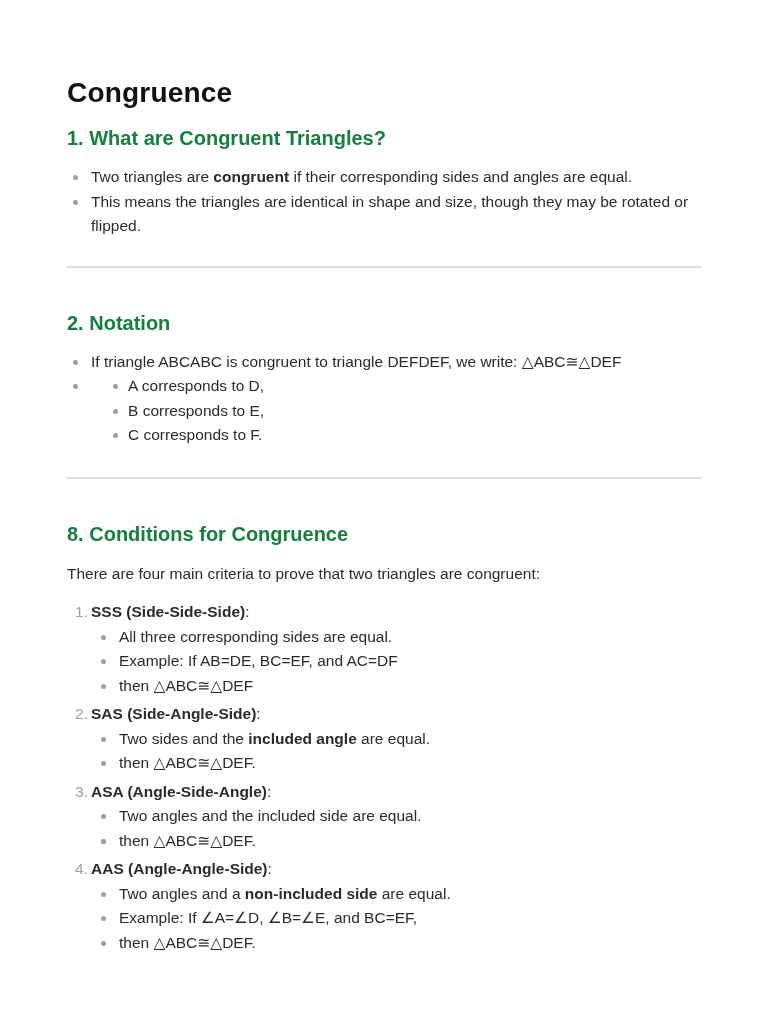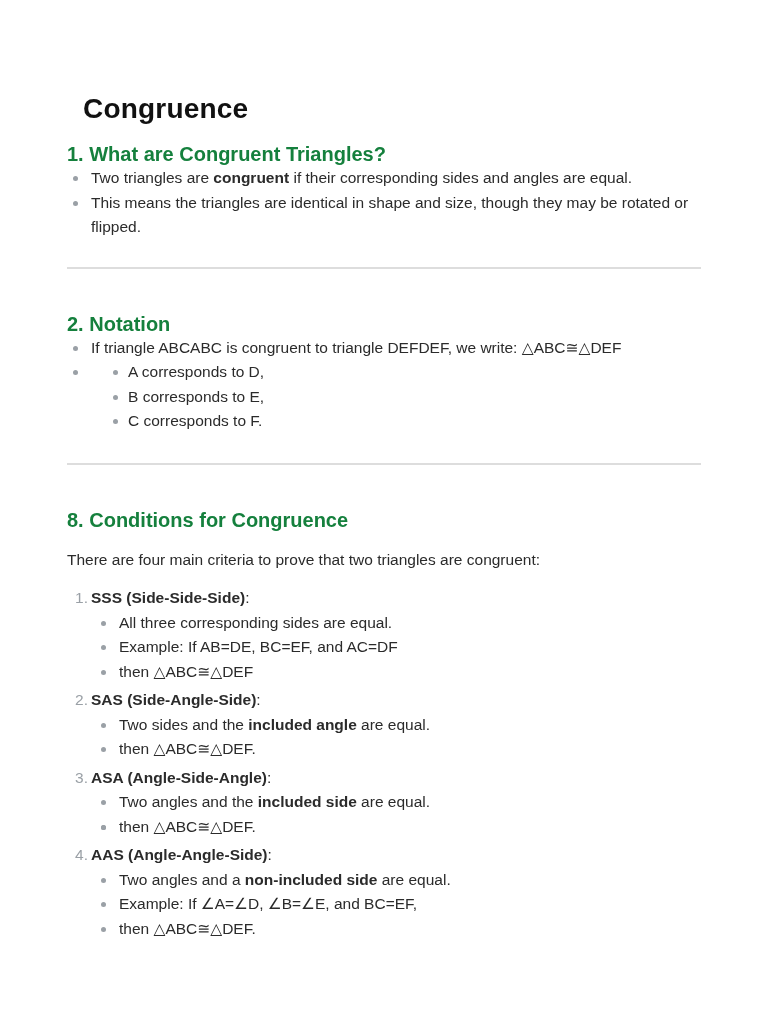--- a/index.html
+++ b/index.html
@@ -11,40 +11,40 @@
     color: #2b2b2b;
     overflow: hidden;
   }
   .page {
     box-sizing: border-box;
     width: 768px;
     height: 1024px;
     padding: 76px 67px 0 67px;
   }
   h1 {
-    margin: 16px;
+    margin: 0;
     font-size: 28px;
     line-height: 34px;
     font-weight: 700;
     color: #111111;
     letter-spacing: 0.2px;
   }
   h2 {
     margin: 0;
     font-size: 20px;
     line-height: 24px;
     font-weight: 700;
     color: #15803d;
   }
   .h2-s1 { margin-top: 16px; }
   .h2-after-hr { margin-top: 43px; }
   .body-text { font-size: 15.5px; line-height: 24.5px; }
   ul, ol { margin: 0; padding: 0; list-style: none; }
   li { position: relative; }
-  .top-list { }
+  .top-list { margin-top: 15px; }
   .top-list > li { padding-left: 24px; }
   .dot {
     position: absolute;
     left: 6px;
     top: 10px;
     width: 5px;
     height: 5px;
     border-radius: 50%;
     background: #9aa0a6;
   }
@@ -159,21 +159,21 @@
         </li>
       </ul>
     </li>
 
     <li class="criterion">
       <span class="num">3.</span>
       <span><span style="font-weight: 700;">ASA (Angle-Side-Angle)</span><span>:</span></span>
       <ul class="points">
         <li>
           <span class="dot"></span>
-          <span><span>Two angles and the </span><span style="font-weight: 700;">included side</span><span> are equal.</span></span>
+          <span><span>Two angles and the </span><span style="font-weight: 400;">included side</span><span> are equal.</span></span>
         </li>
         <li>
           <span class="dot"></span>
         </li>
         <li>
           <span class="dot"></span>
           <span><span>then △ABC≅△DEF.</span></span>
         </li>
       </ul>
     </li>

